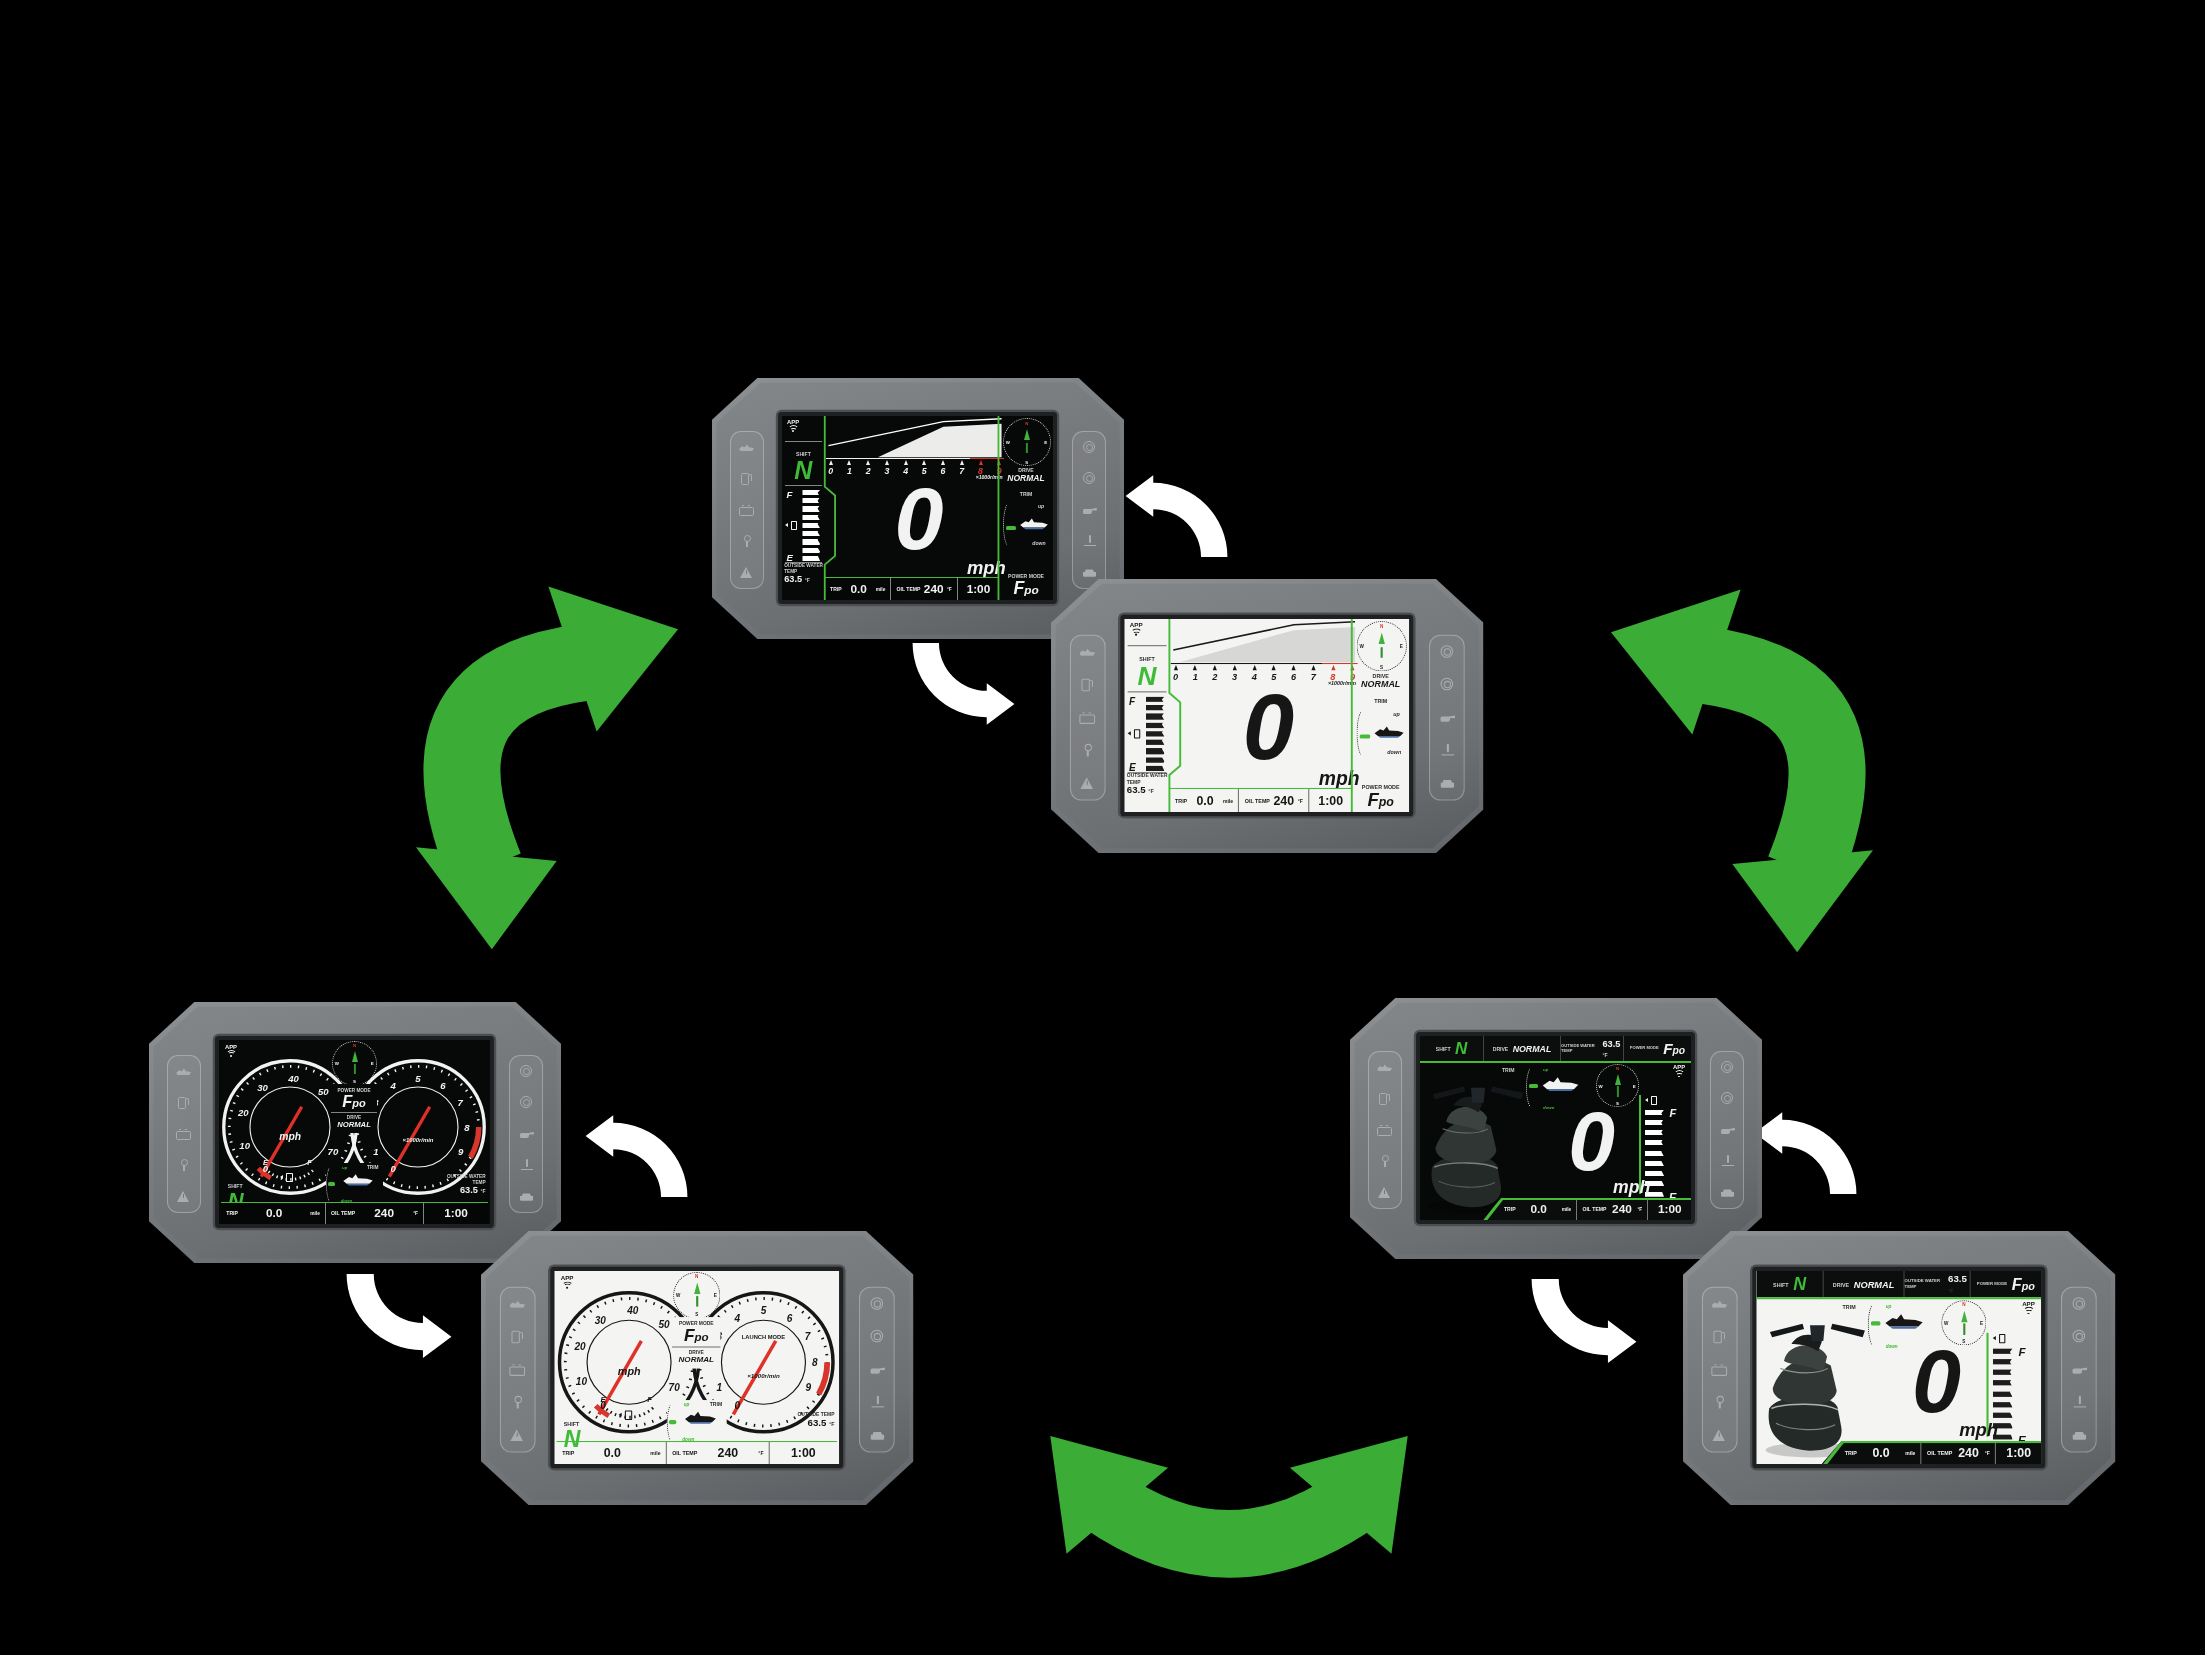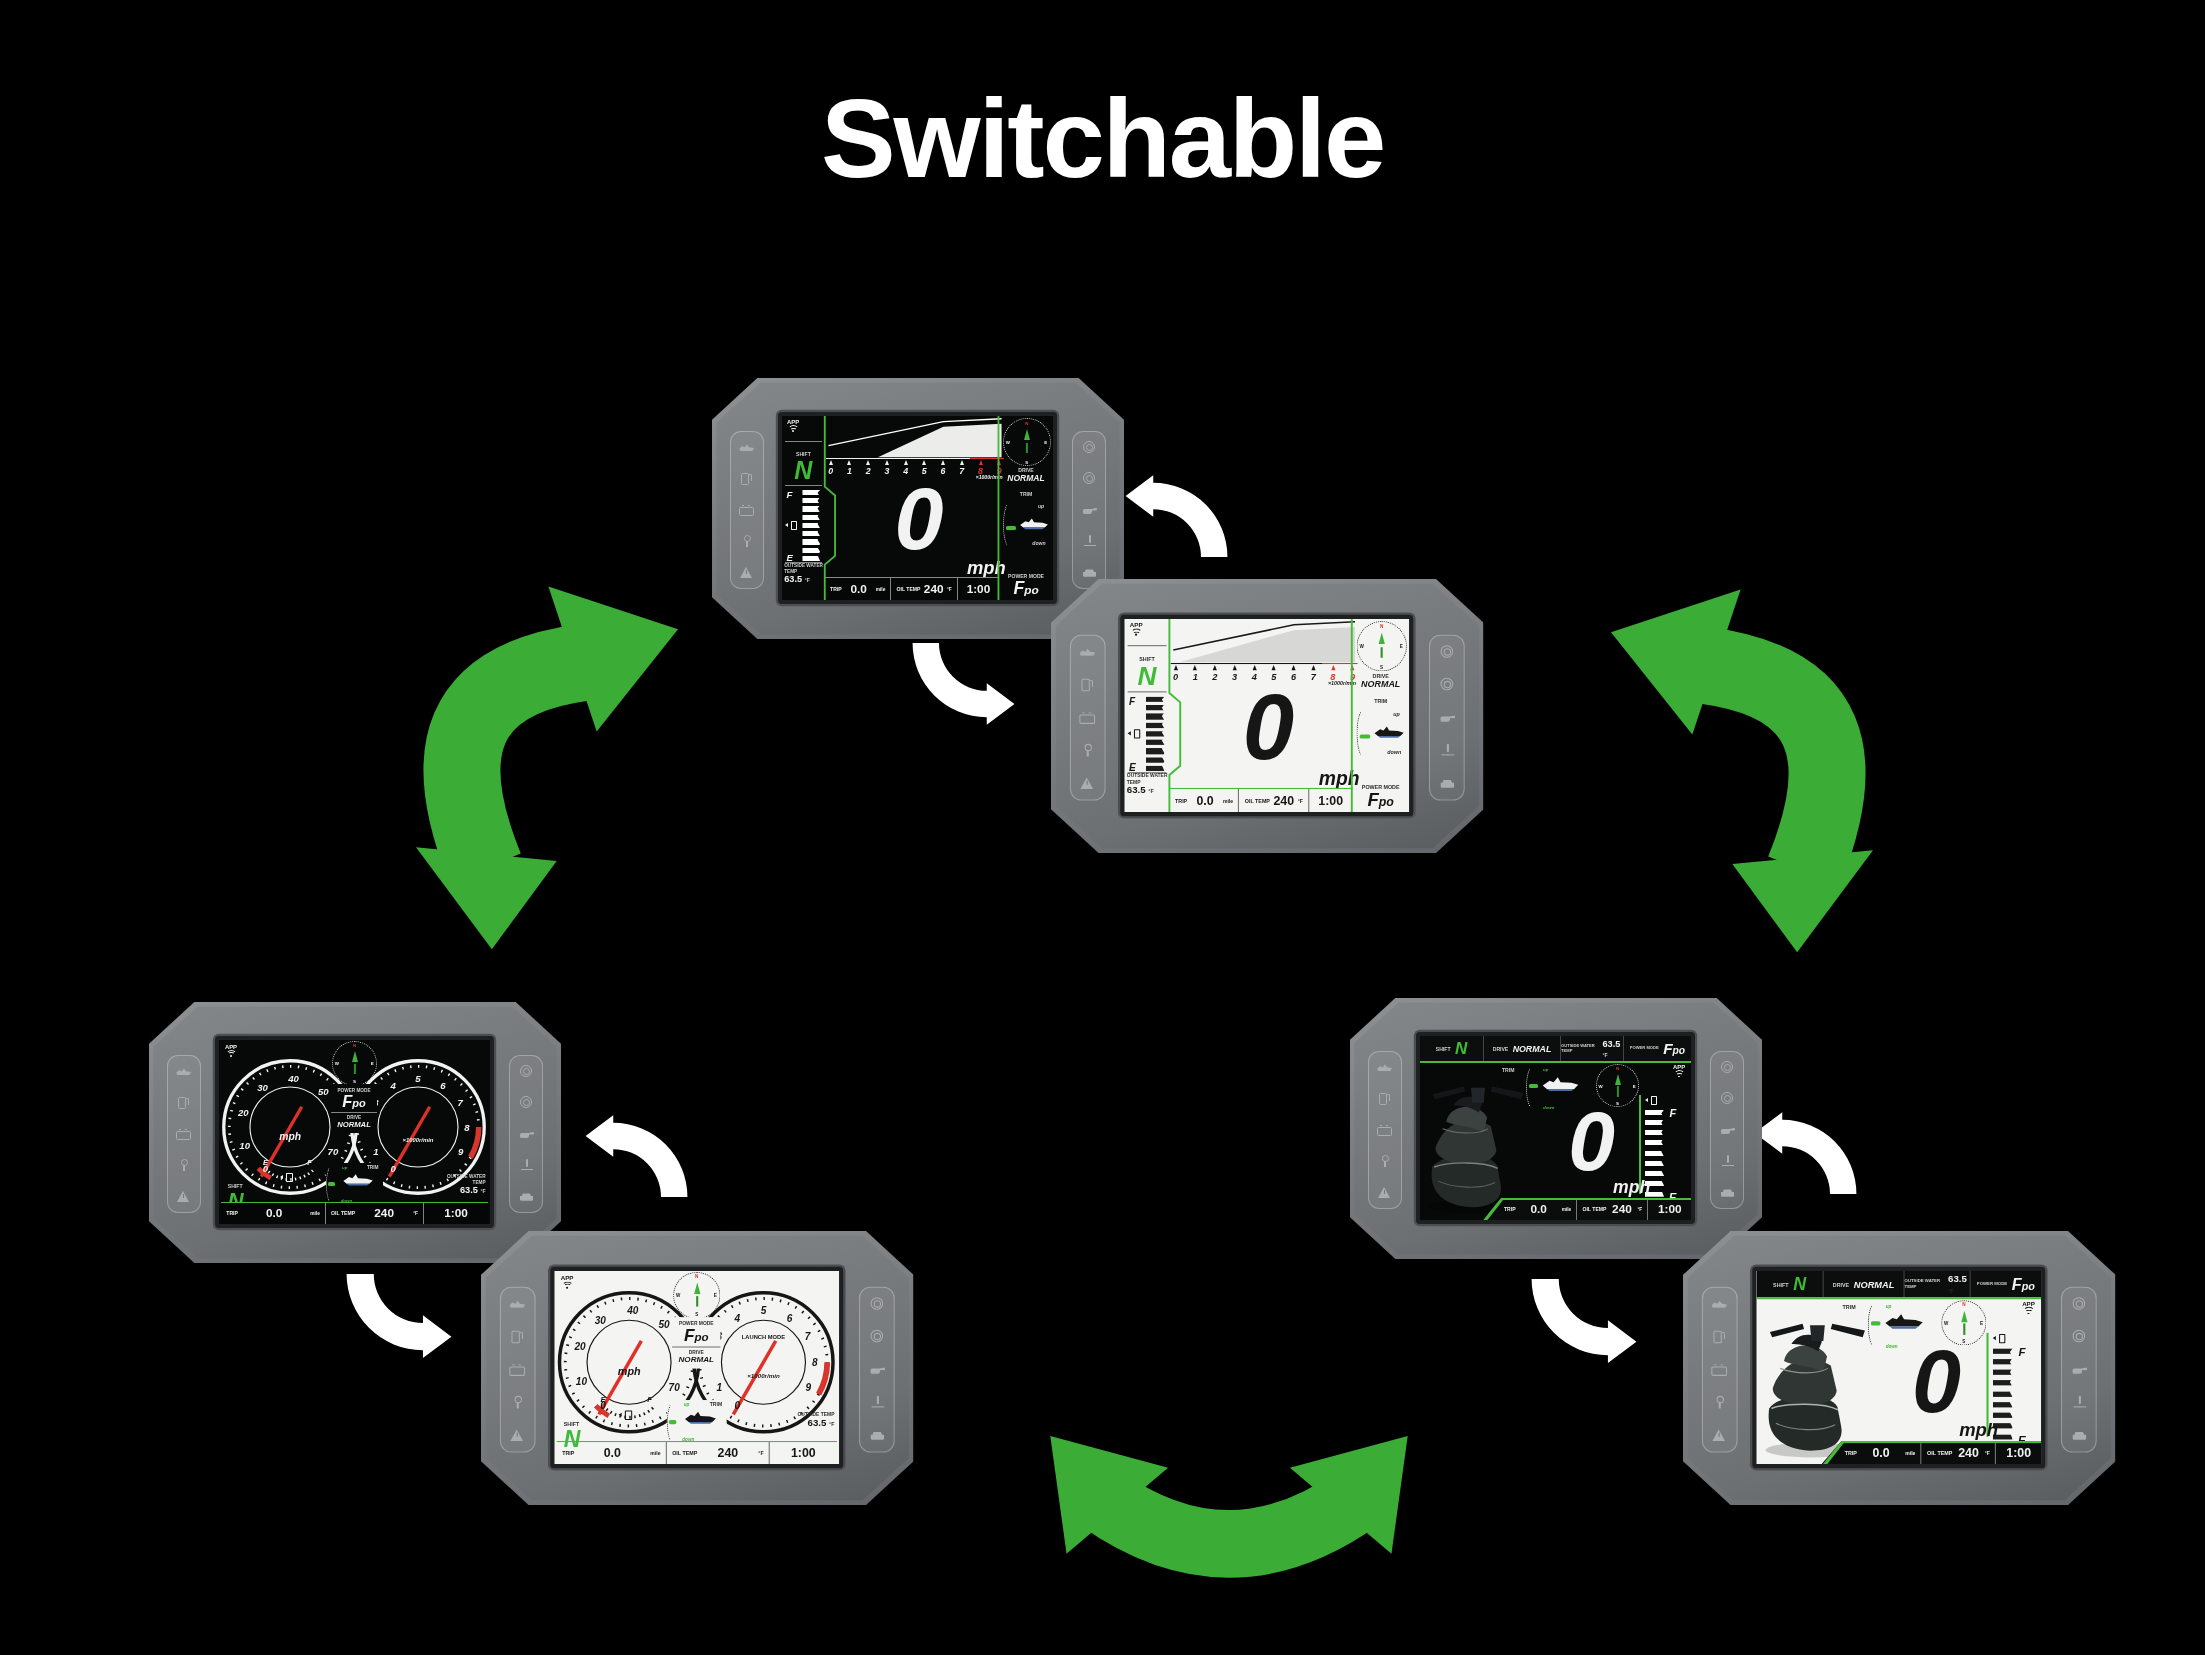--- a/index.html
+++ b/index.html
@@ -195,21 +195,20 @@
   .bbarC .c+.c{border-left:0.7px solid rgba(255,255,255,.45);}
   
   .garrow path,.garrow polygon{fill:#3bad36;}
   .garrow .band{fill:none;stroke:#3bad36;}
   .warrow path{fill:#fff;}
 </style>
 </head>
 <body>
 
 <div id="stage">
-  <div id="title">Switchable</div>
 
   <svg class="abs garrow" style="left:376px;top:553px" width="331" height="412" viewBox="0 0 480 560">
     <path class="band" d="M 300 140 C 120 165, 90 270, 158 438" stroke-width="112"></path>
     <polygon points="438,92 250,30 320,240"></polygon>
     <polygon points="168,556 58,408 262,428"></polygon>
   </svg>
   <svg class="abs garrow" style="left:1582px;top:556px;transform:scaleX(-1)" width="331" height="412" viewBox="0 0 480 560">
     <path class="band" d="M 300 140 C 120 165, 90 270, 158 438" stroke-width="112"></path>
     <polygon points="438,92 250,30 320,240"></polygon>
     <polygon points="168,556 58,408 262,428"></polygon>

